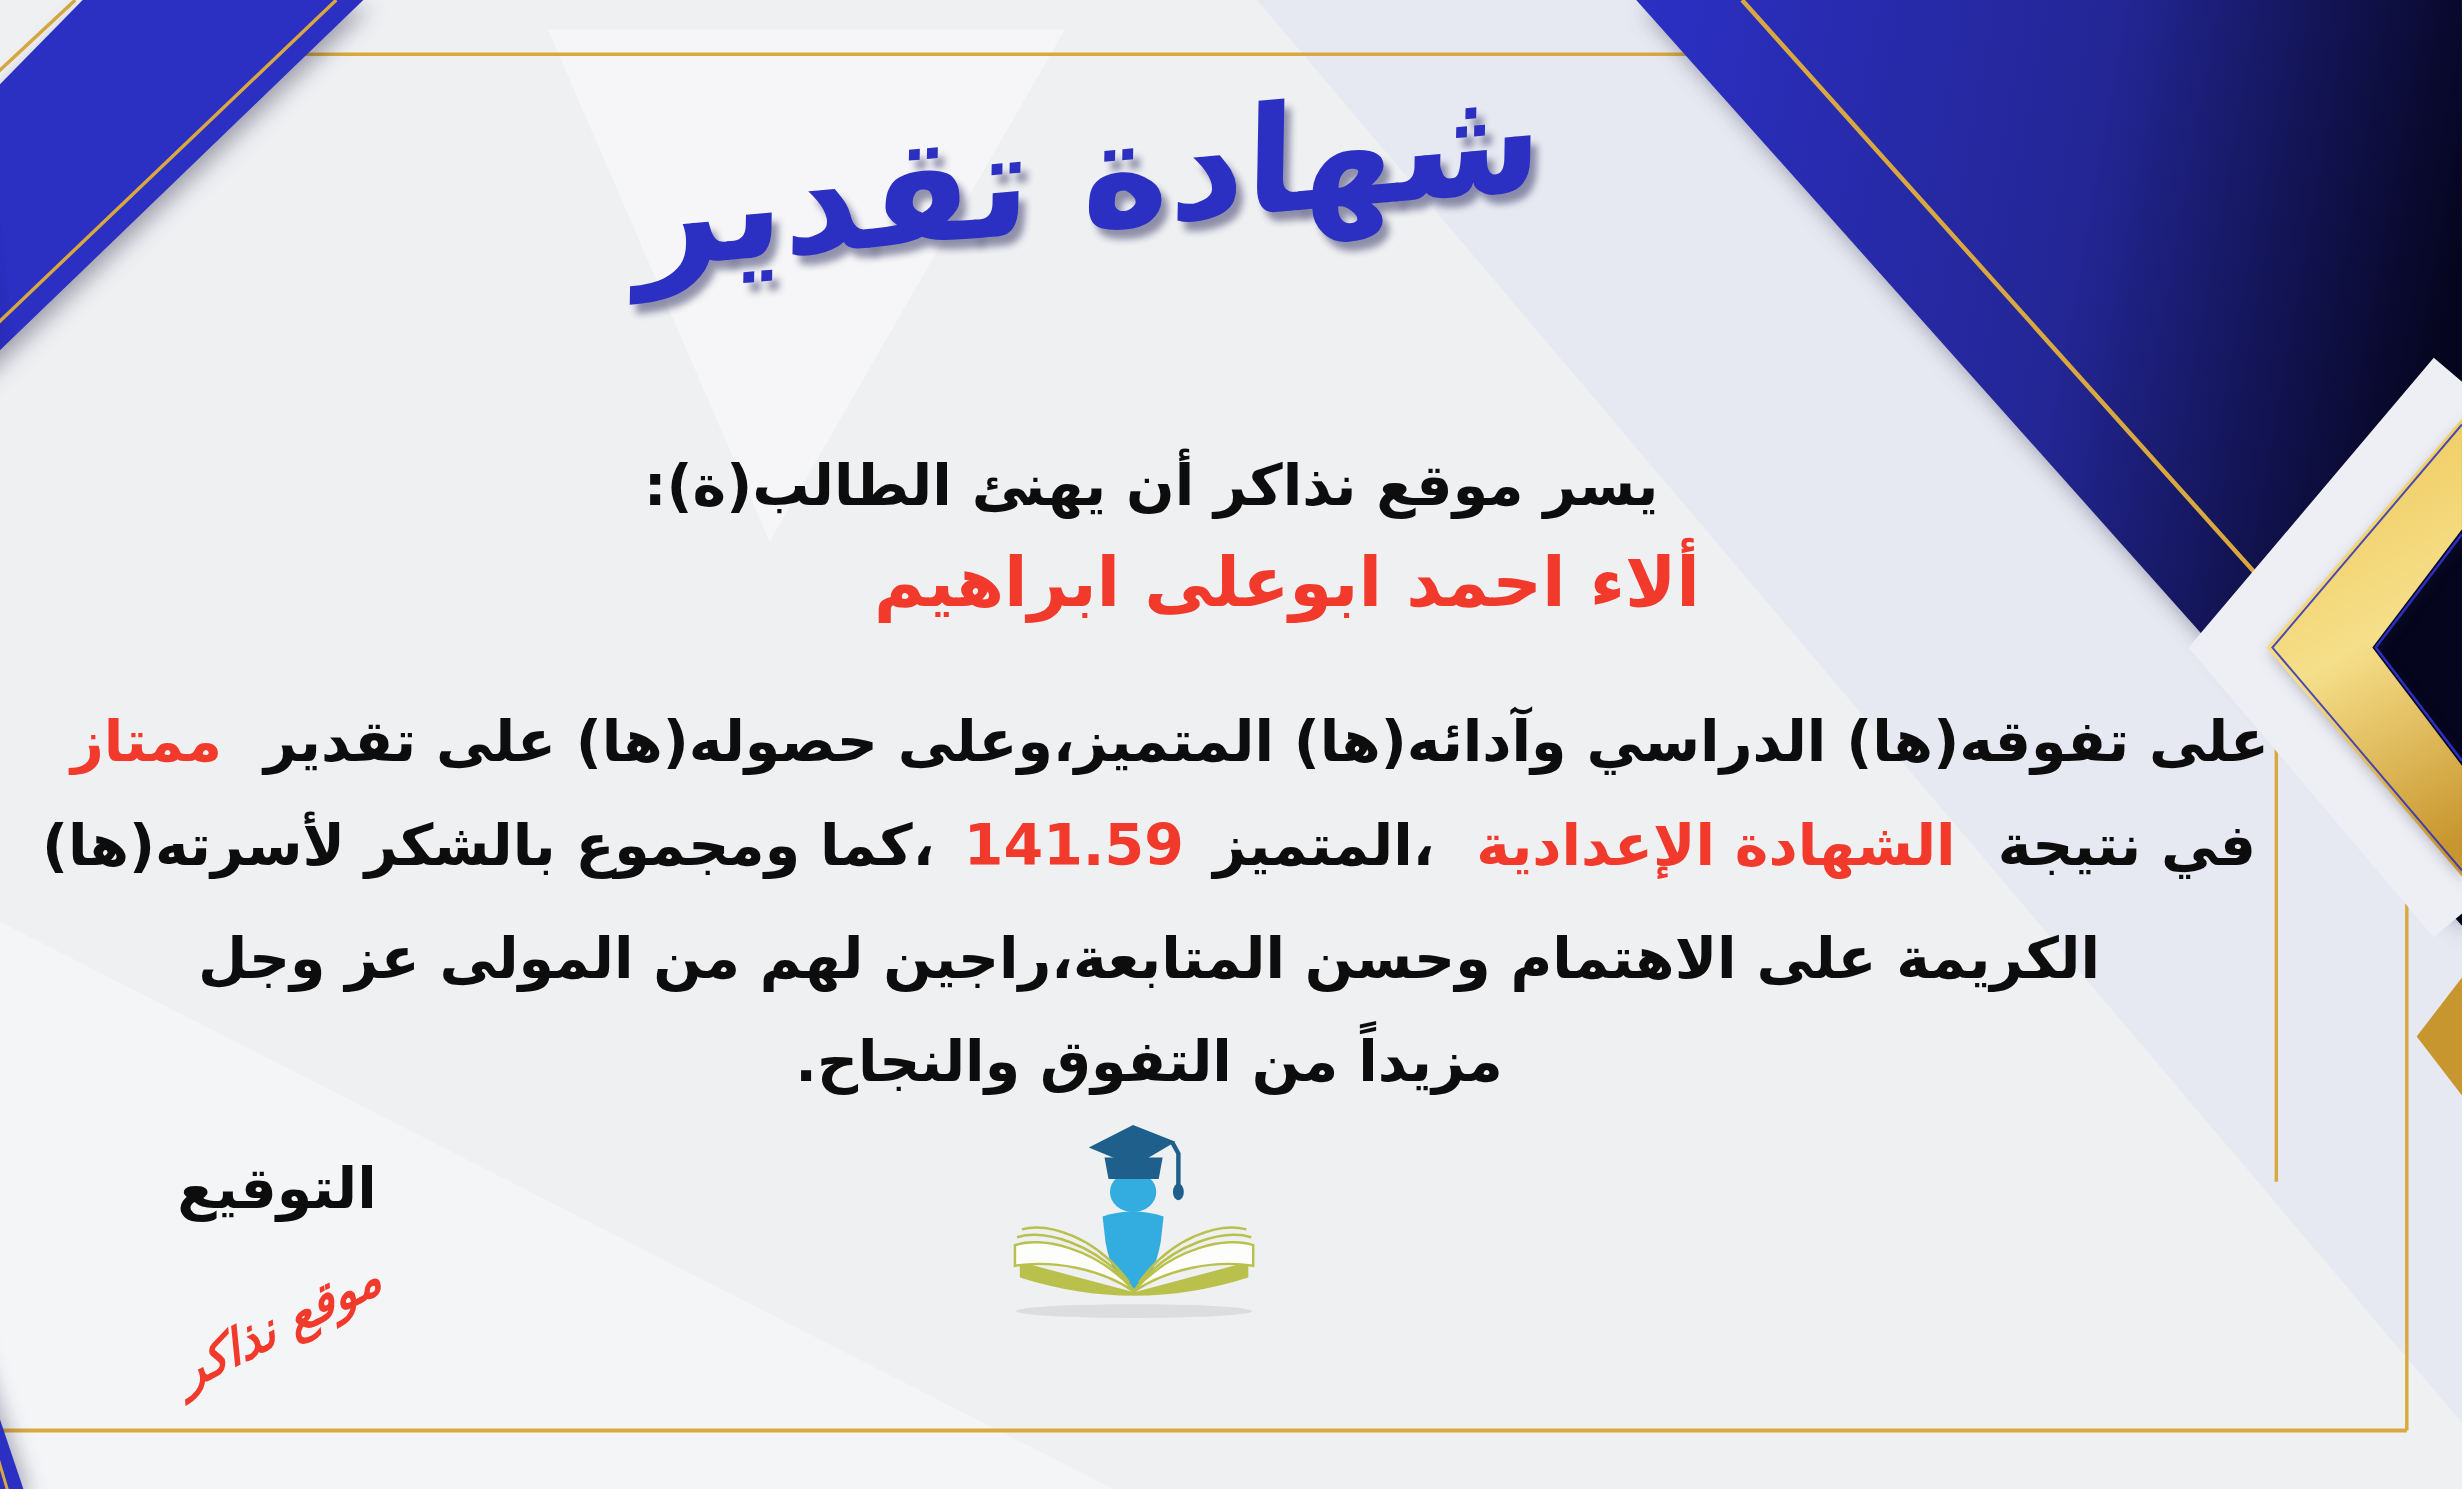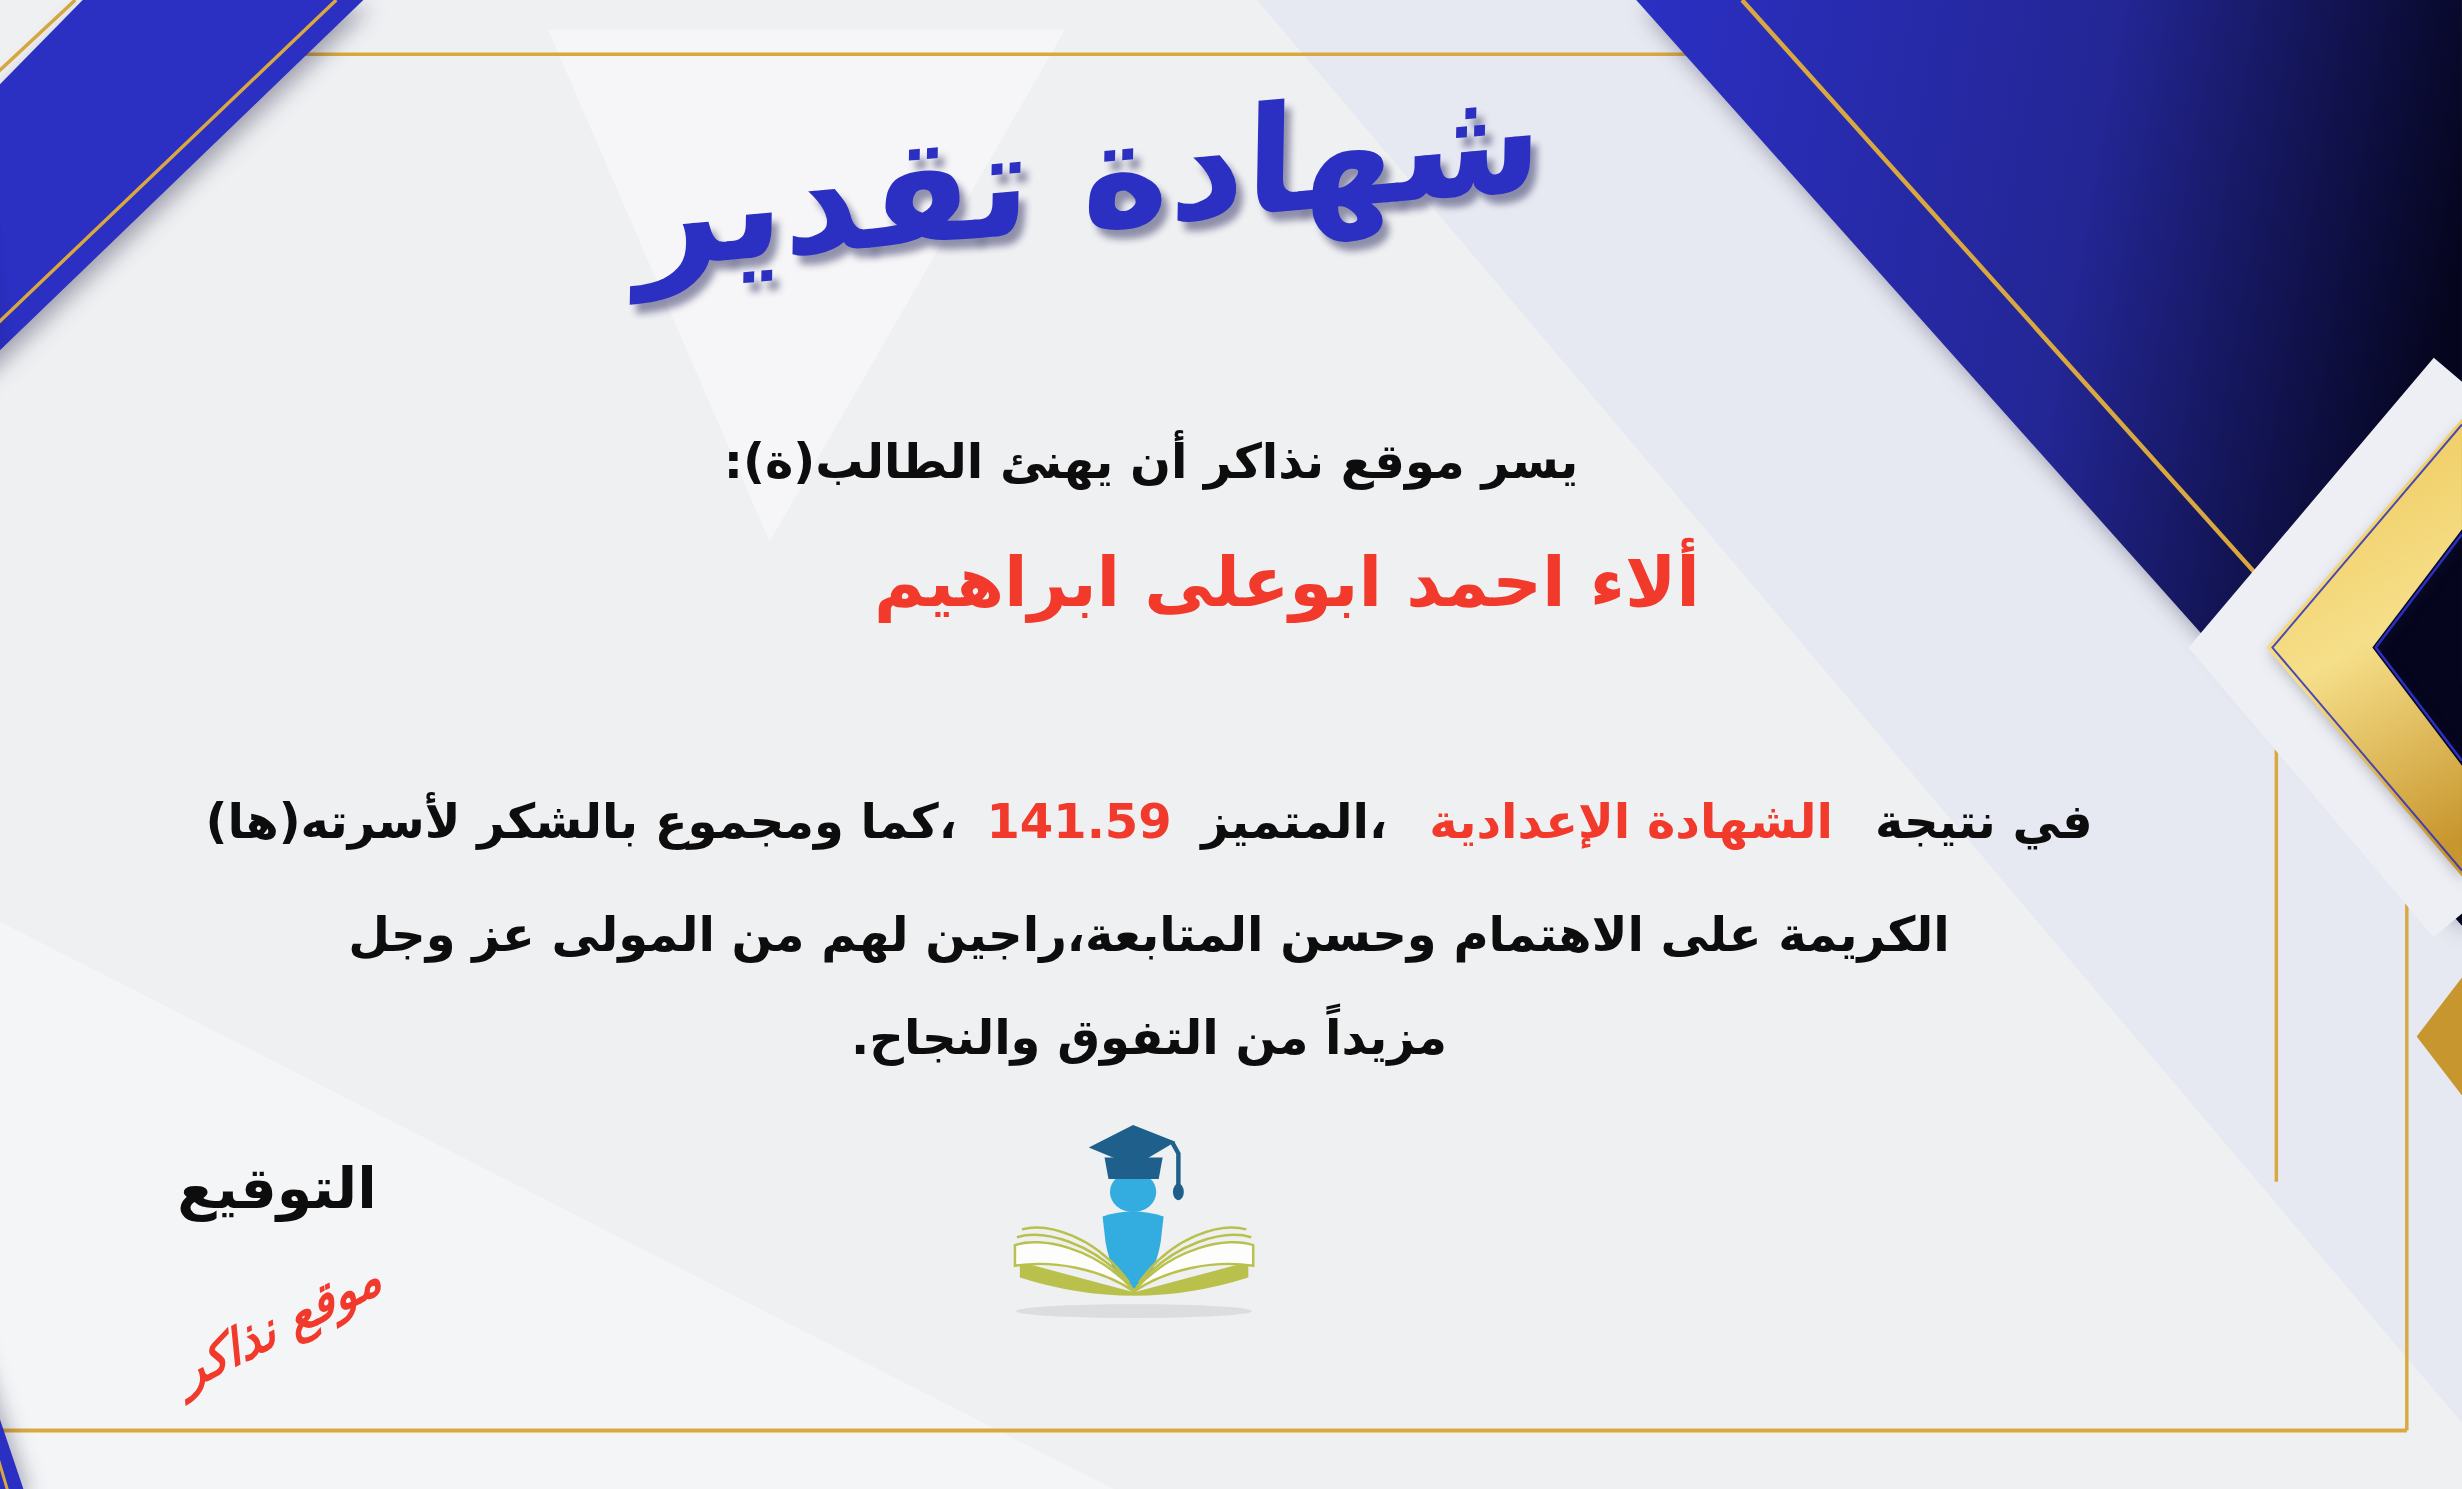--- a/index.html
+++ b/index.html
@@ -12,21 +12,21 @@
   }
   .stage svg.decor{position:absolute;inset:0;display:block;}
   
   .abs-c{position:absolute;white-space:nowrap;transform:translate(-50%,0);}
   .title{
     font-size:148px;font-weight:bold;color:var(--accent-blue,#2B2FC2);
     transform:translate(-50%,0) rotate(-5deg) skewX(-6deg);
     text-shadow:6.9px 9.8px 7.9px rgba(25,25,80,.45);
     letter-spacing:3px;
   }
-  .intro,.bodyline{font-size:48px;font-weight:bold;color:var(--text-black,#0D0D0D);}
+  .intro,.bodyline{font-size:57px;font-weight:bold;color:var(--text-black,#0D0D0D);margin-top:19px;}
   .student{font-size:69px;font-weight:bold;color:var(--text-red,#F13A2B);}
   .red{color:var(--text-red,#F13A2B);}
   .gap{margin:0 42px;}
   .gap-sm{margin:0 29.5px;}
   .sig-label{font-size:57px;font-weight:bold;color:var(--text-black,#0D0D0D);}
   .sig-script{
     font-size:49px;font-weight:bold;font-style:italic;color:var(--text-red,#F13A2B);
     transform:translate(-50%,-50%) rotate(-27deg) skewX(-8deg);
   }
   .logo-text{
@@ -104,20 +104,23 @@
       <polygon points="5337,1985 5245,2105 5337,2225" fill="url(#gradGoldChev)"></polygon>
     </g>
   </svg>
 
   <div class="abs-c title" style="left:1256px;top:91px;">شهادة تقدير</div>
 
   <div class="abs-c intro" style="left:1317px;top:433px;">يسر موقع نذاكر أن يهنئ الطالب(ة):</div>
 
   <div class="abs-c student" style="left:1453px;top:542px;text-align:right;">ألاء احمد ابوعلى ابراهيم</div>
 
+  <div class="abs-c bodyline" style="left:1315px;top:689px;">
+    <span>على تفوقه(ها) الدراسي وآدائه(ها) المتميز،وعلى حصوله(ها) على تقدير</span><span class="red gap">ممتاز</span>
+  </div>
 
   <div class="abs-c bodyline" style="left:1315px;top:793px;">
     <span>في نتيجة</span><span class="red gap">الشهادة الإعدادية</span><span>،المتميز</span><span class="red gap-sm">141.59</span><span>،كما ومجموع بالشكر لأسرته(ها)</span>
   </div>
 
   <div class="abs-c bodyline" style="left:1315px;top:1009px;">مزيداً من التفوق والنجاح.</div>
 
   <div class="abs-c bodyline" style="left:1315px;top:906px;">الكريمة على الاهتمام وحسن المتابعة،راجين لهم من المولى عز وجل</div>
 
   <div class="abs-c sig-label" style="left:443px;top:1155px;">التوقيع</div>

